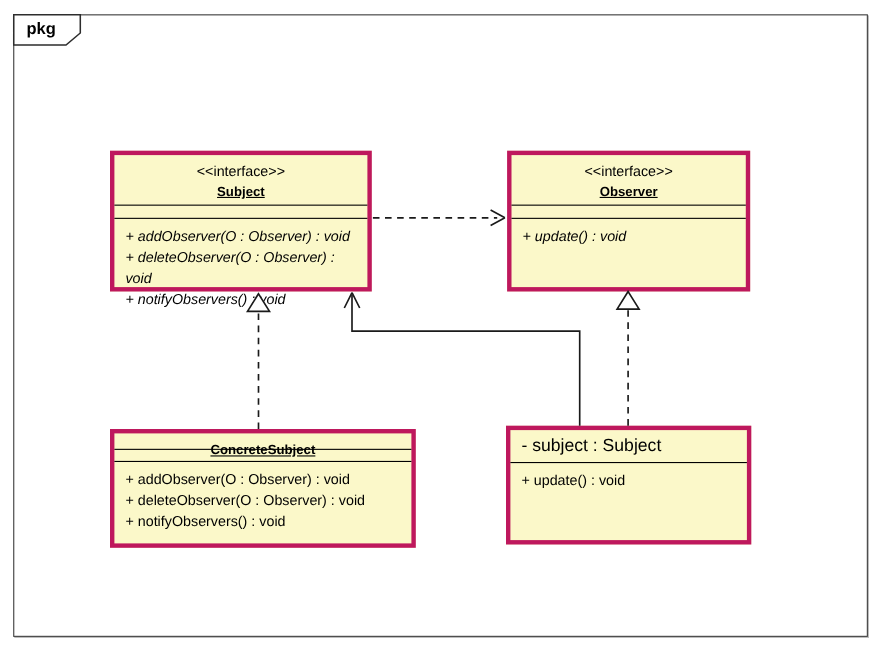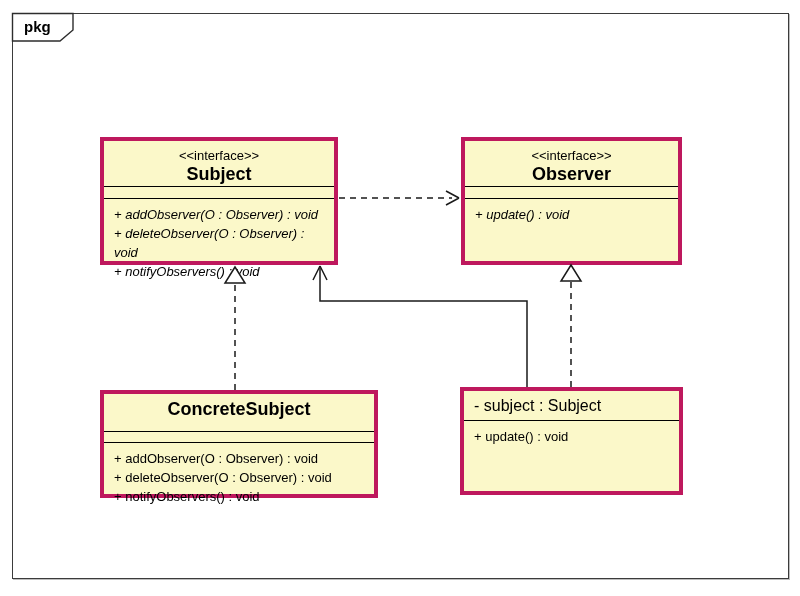--- a/index.html
+++ b/index.html
@@ -45,23 +45,23 @@
     box-sizing: border-box;
     z-index: 2;
     color: #000;
   }
   .uml-head {
     box-sizing: border-box;
     border-bottom: 1px solid #000;
     text-align: center;
   }
   .uml-head.double { height: 46px; padding-top: 7px; }
-  .uml-head.single { height: 38px; padding-top: 4px; }
+  .uml-head.single { height: 15px; padding-top: 4px; }
   .stereo { font-size: 13px; line-height: 15px; }
-  .cname  { font-size: 18px; font-weight: bold; line-height: 18px; margin-top: 2px; }
+  .cname  { font-size: 12px; font-weight: bold; line-height: 18px; margin-top: 2px; text-decoration: underline; }
   .uml-attrs {
     box-sizing: border-box;
     border-bottom: 1px solid #000;
     font-size: 16px;
     padding: 5px 10px 0 10px;
     line-height: 19px;
   }
   .uml-attrs.empty { height: 12px; padding: 0; }
   .uml-methods {
     box-sizing: border-box;

